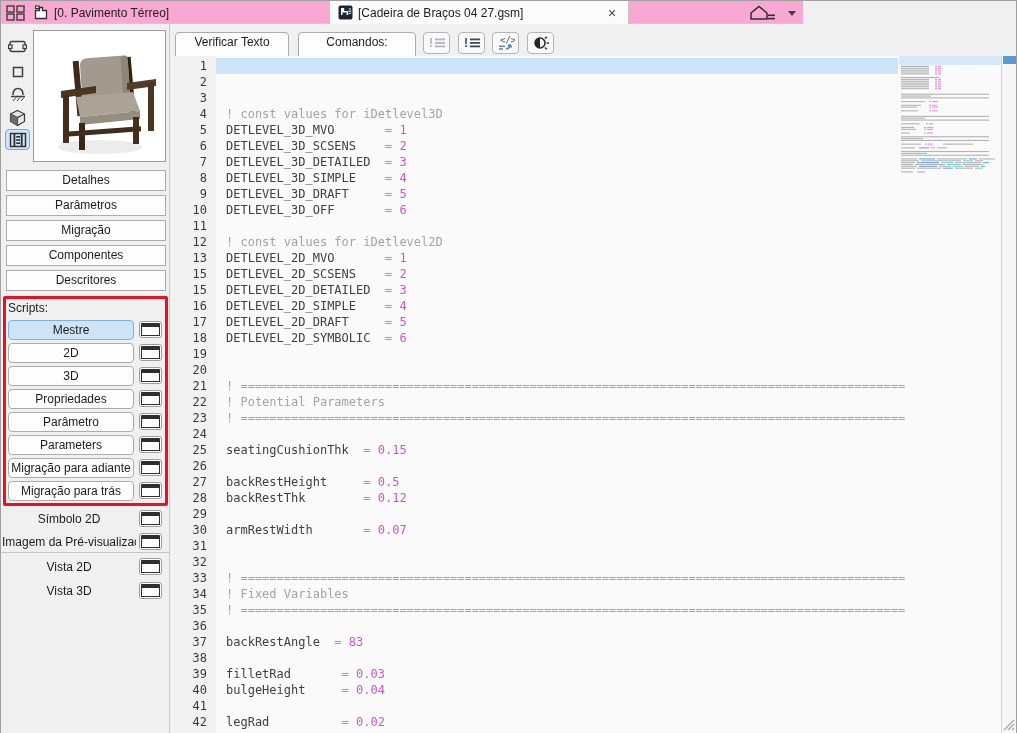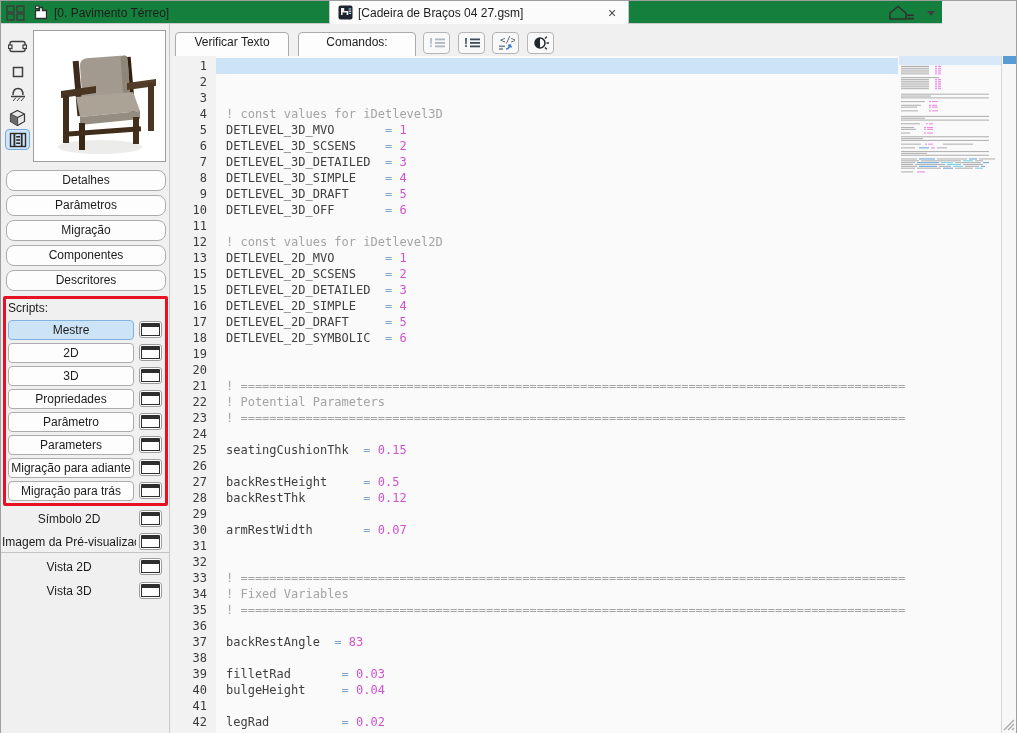--- a/index.html
+++ b/index.html
@@ -1,35 +1,35 @@
 <!DOCTYPE html>
 <html><head>
 <meta charset="utf-8">
 <style>
   * { margin:0; padding:0; box-sizing:border-box; }
   html,body { width:1017px; height:733px; }
   body { font-family:"Liberation Sans", sans-serif; font-size:12px; color:#1c1c1c; background:#fff; position:relative; overflow:hidden; }
   #window { position:absolute; inset:0; border:1px solid #9f9f9f; background:#f0f0f0; }
 
   
-  #tabbar { position:absolute; left:0; top:0; width:941px; height:23px; background:#15803d; border-bottom:1px solid #cccccc; }
+  #tabbar { position:absolute; left:0; top:0; width:802px; height:23px; background:#f9a8d4; border-bottom:1px solid #cccccc; }
   .quad-icon { position:absolute; left:5px; top:4px; width:19px; height:16px; cursor:pointer; }
   .tab { position:absolute; top:0; height:23px; display:flex; align-items:center; gap:5px; padding:0 8px; cursor:pointer; }
   #tab-plan { left:24px; }
   #tab-gsm { left:328px; width:300px; background:#fbfbfb; border-left:1px solid #c6c6c6; border-right:1px solid #c6c6c6; }
   .tab-label { white-space:nowrap; }
   .tab-close { margin-left:auto; font-size:14px; color:#444; width:16px; text-align:center; cursor:pointer; }
   #tab-right { position:absolute; right:6px; top:2px; height:20px; display:flex; align-items:center; gap:10px; }
 
   
   #left-panel { position:absolute; left:0; top:23px; width:169px; height:709px; background:#f0f0f0; border-right:1px solid #c9c9c9; }
   .strip-icon { position:absolute; left:4px; width:25px; height:21px; display:flex; align-items:center; justify-content:center; cursor:pointer; border-radius:4px; }
   .strip-icon.selected { background:#cfe4f8; border:1px solid #74a9dc; }
   #preview-box { position:absolute; left:32px; top:6px; width:133px; height:132px; background:#ffffff; border:1px solid #9d9d9d; }
-  .side-btn { position:absolute; left:5px; width:160px; height:21px; background:#fdfdfd; border:1px solid #acacac; border-radius:8px; text-align:center; line-height:19px; cursor:pointer; }
+  .side-btn { position:absolute; left:5px; width:160px; height:21px; background:#fdfdfd; border:1px solid #acacac; border-radius:0; text-align:center; line-height:19px; cursor:pointer; }
   #scripts-box { position:absolute; left:2px; top:272px; width:165px; height:210px; border:3px solid #e81123; border-radius:2px; }
   #scripts-label { position:absolute; left:7px; top:277px; }
   .script-row-btn { position:absolute; left:7px; width:126px; height:20px; background:#fdfdfd; border:1px solid #acacac; border-radius:4px; text-align:center; line-height:18px; cursor:pointer; }
   .script-row-btn.selected { background:#cde4f7; border:1px solid #7fb2e0; }
   .win-btn { position:absolute; left:138px; width:23px; height:17px; background:#fdfdfd; border:1px solid #9d9d9d; border-radius:3px; cursor:pointer; }
   .win-btn .bar { position:absolute; left:1px; top:1px; right:1px; height:4px; background:#2e2e2e; border-radius:1px 1px 0 0; }
   .win-btn .inner { position:absolute; left:1px; top:5px; right:1px; bottom:1px; border:1px solid #2e2e2e; border-top:none; }
   .flat-label { position:absolute; left:1px; width:134px; height:18px; text-align:center; line-height:18px; white-space:nowrap; overflow:hidden; cursor:pointer; }
   #panel-sep { position:absolute; left:0; top:528px; width:169px; height:1px; background:#c4c4c4; }
 

